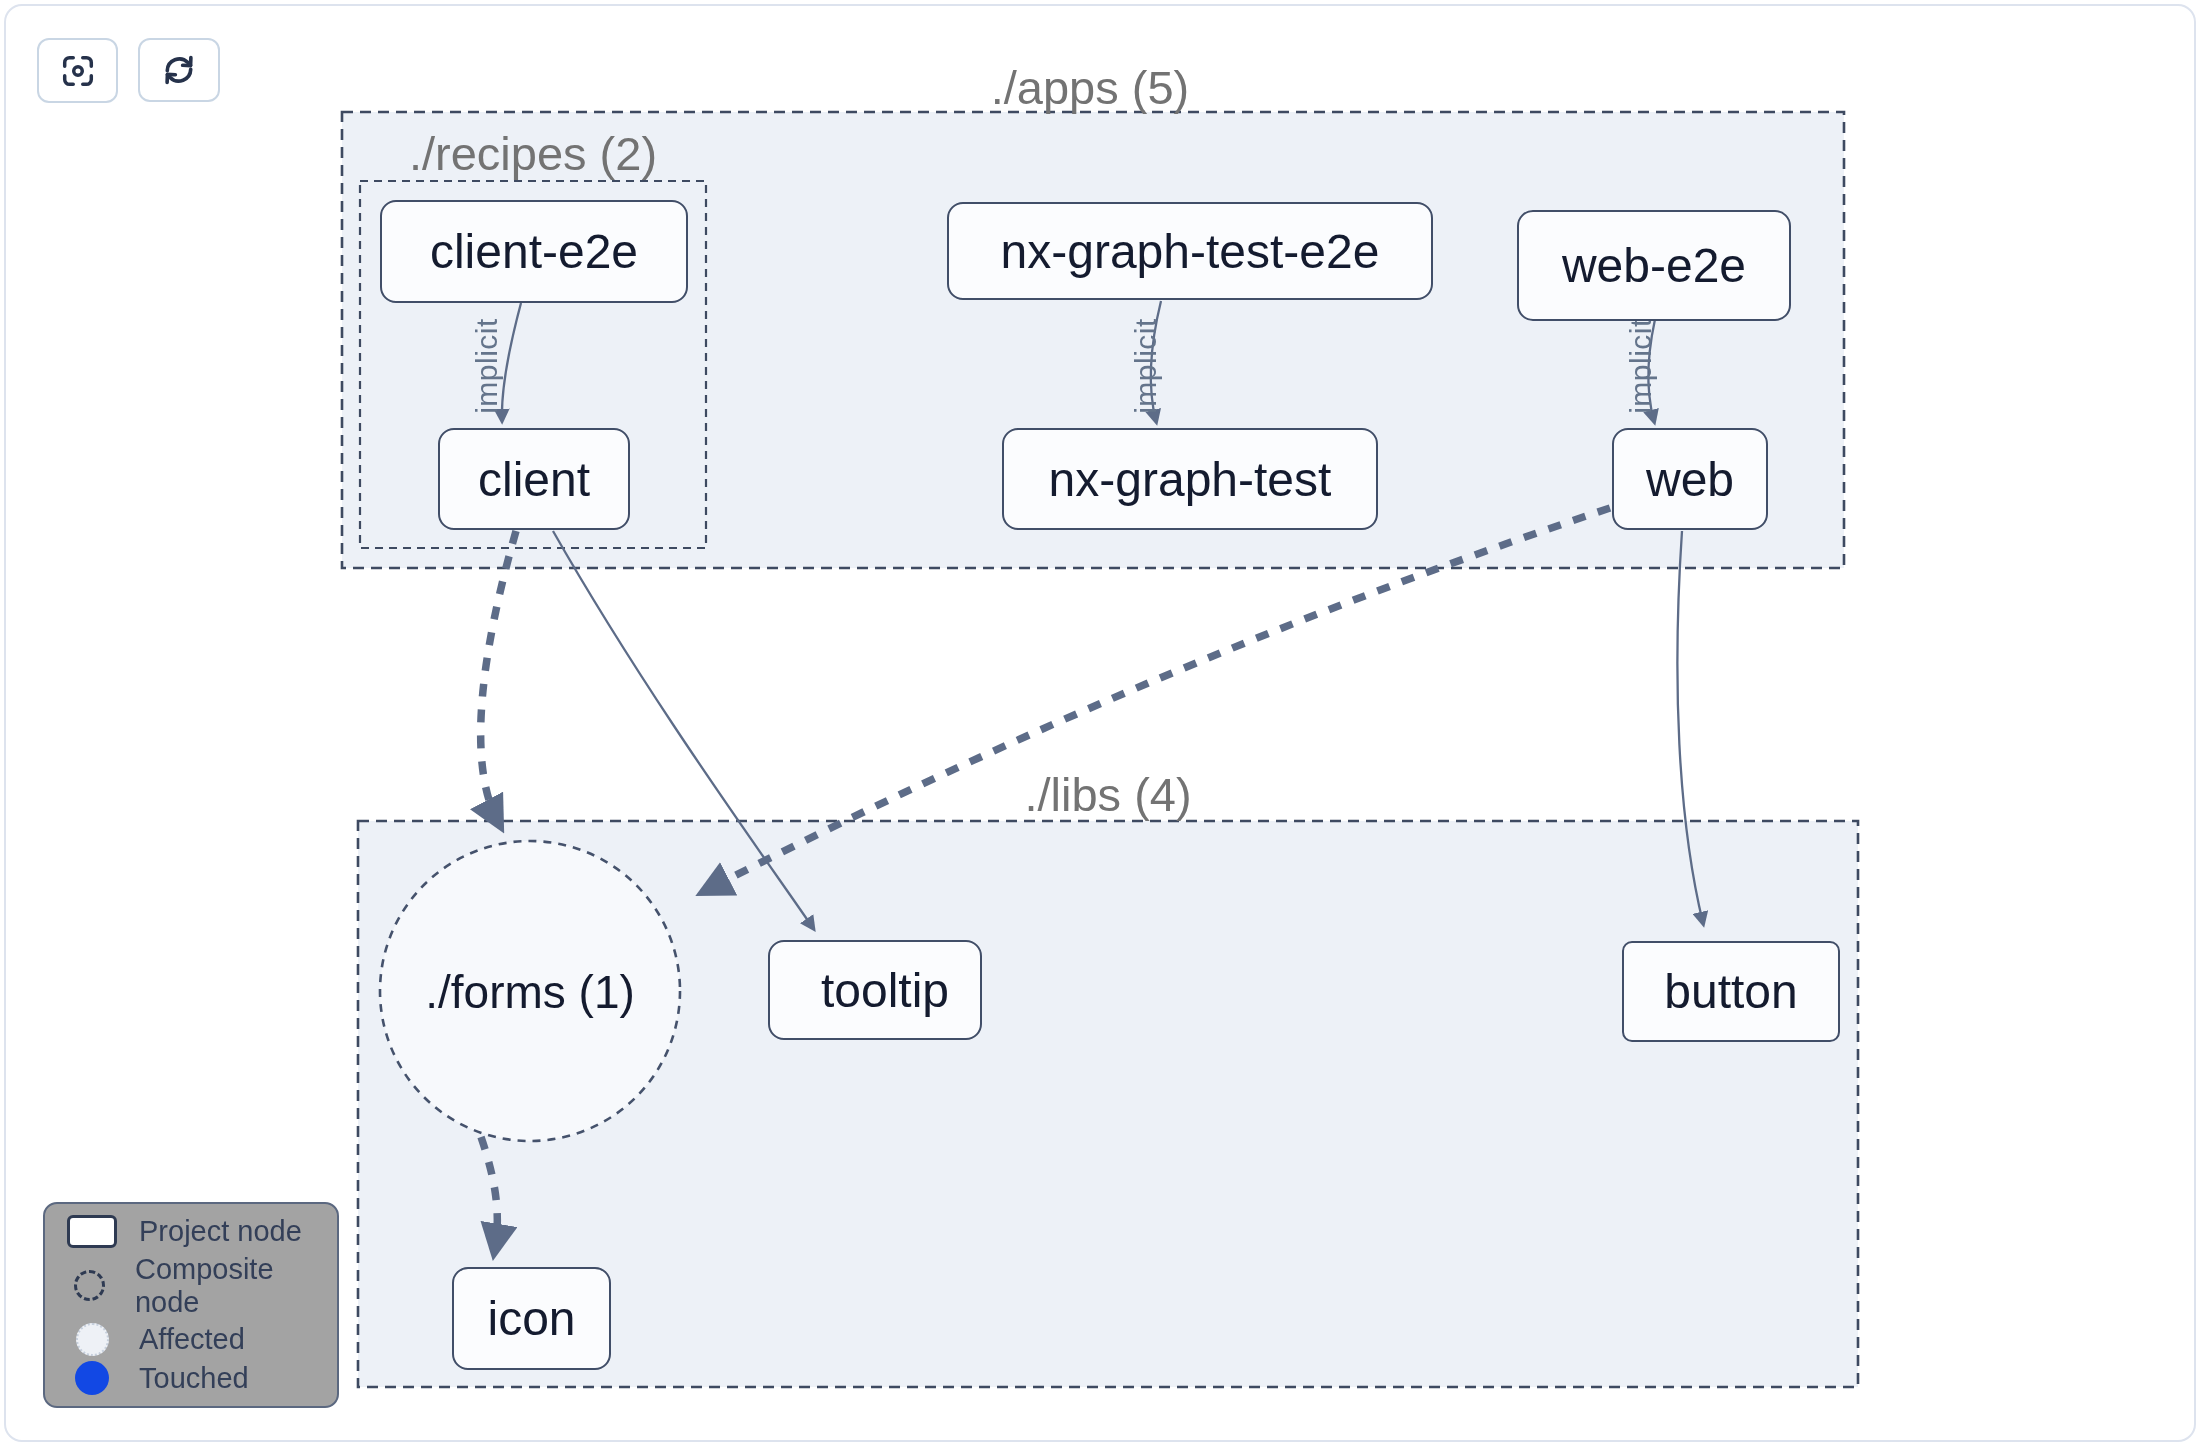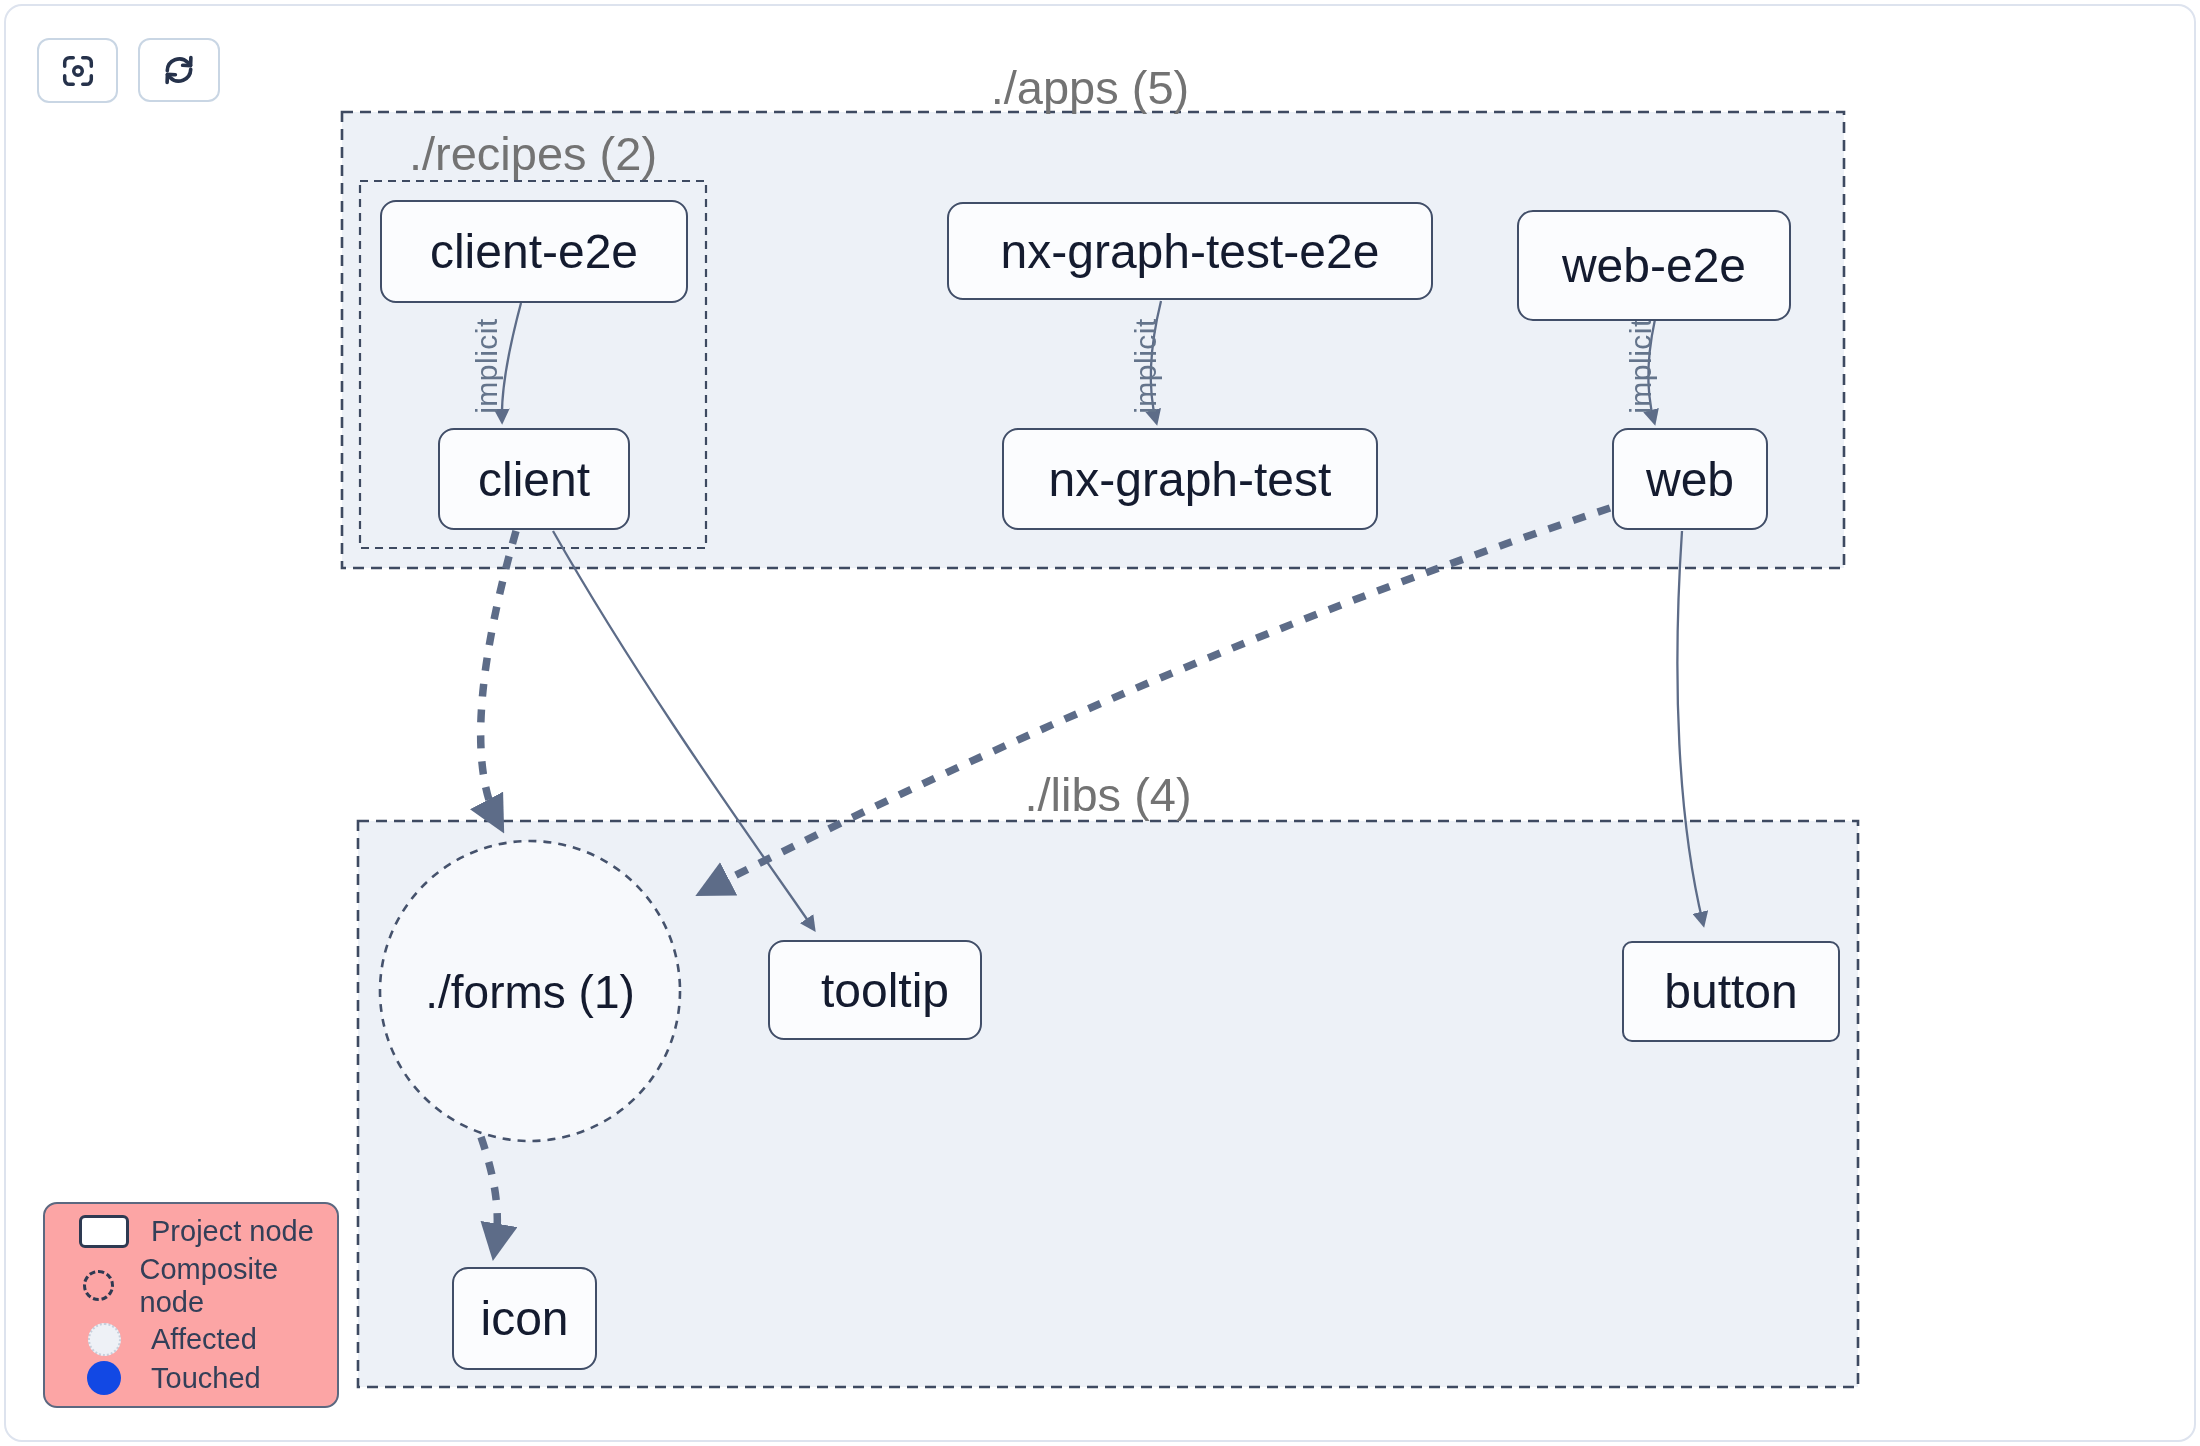--- a/index.html
+++ b/index.html
@@ -5,21 +5,21 @@
   html,body{margin:0;padding:0;background:#fff;}
   body{width:2200px;height:1446px;position:relative;font-family:"Liberation Sans",sans-serif;overflow:hidden;}
   .card{position:absolute;left:4px;top:4px;right:4px;bottom:4px;border:2px solid #dde3ee;border-radius:18px;background:#fff;}
   .layer{position:absolute;left:0;top:0;width:2200px;height:1446px;}
   svg.graph{z-index:1;}
   .ctitle{position:absolute;transform:translate(-50%,-50%);font-size:47px;color:#737373;z-index:2;white-space:nowrap;}
   .forms-label{position:absolute;transform:translate(-50%,-50%);font-size:46px;color:#141b2f;z-index:2;white-space:nowrap;}
   .implicit{position:absolute;transform:translate(-50%,-50%) rotate(-90deg);font-size:30px;color:#64748b;z-index:2;letter-spacing:.5px;}
   .node{position:absolute;display:flex;align-items:center;justify-content:center;background:#fbfcfe;border:2px solid #414e68;border-radius:16px;font-size:48px;color:#141b2f;z-index:3;box-sizing:border-box;white-space:nowrap;}
   .toolbar-btn{position:absolute;background:#fff;border:2px solid #c9d6e4;border-radius:12px;display:flex;align-items:center;justify-content:center;z-index:5;cursor:pointer;box-sizing:border-box;}
-  .legend{position:absolute;left:43px;top:1202px;width:296px;height:206px;background:#fca5a5;border:2px solid #5b6880;border-radius:14px;z-index:5;box-sizing:border-box;display:flex;flex-direction:column;justify-content:space-evenly;padding:6px 12px;}
+  .legend{position:absolute;left:43px;top:1202px;width:296px;height:206px;background:#a3a3a3;border:2px solid #5b6880;border-radius:14px;z-index:5;box-sizing:border-box;display:flex;flex-direction:column;justify-content:space-evenly;padding:6px 0;}
   .legend-row{display:flex;align-items:center;}
   .legend-icon-cell{width:94px;display:flex;justify-content:center;align-items:center;}
   .legend-label{font-size:29px;color:#333f58;}
   .lg-rect{width:44px;height:27px;border:3px solid #2e3a52;border-radius:6px;background:#fff;}
   .lg-circle-dashed{width:31px;height:31px;border:3px dashed #2e3a52;border-radius:50%;box-sizing:border-box;}
   .lg-circle-affected{width:33px;height:33px;border:2px dotted #c6cfdc;border-radius:50%;background:#eef1f6;box-sizing:border-box;}
   .lg-circle-touched{width:34px;height:34px;border-radius:50%;background:#1248e4;}
 </style>
 </head>
 <body>
@@ -63,21 +63,21 @@
 <div class="implicit" style="left:1641px;top:366px;">implicit</div>
 
 <div class="node" style="left:380px;top:200px;width:308px;height:103px;">client-e2e</div>
 <div class="node" style="left:438px;top:428px;width:192px;height:102px;">client</div>
 <div class="node" style="left:947px;top:202px;width:486px;height:98px;">nx-graph-test-e2e</div>
 <div class="node" style="left:1002px;top:428px;width:376px;height:102px;">nx-graph-test</div>
 <div class="node" style="left:1517px;top:202px;width:274px;height:111px;margin-top:8px;">web-e2e</div>
 <div class="node" style="left:1612px;top:428px;width:156px;height:102px;">web</div>
 <div class="node" style="left:768px;top:940px;width:214px;height:100px;padding-left:20px;">tooltip</div>
 <div class="node" style="left:1622px;top:941px;width:218px;height:101px;border-radius:10px;">button</div>
-<div class="node" style="left:452px;top:1267px;width:145px;height:103px;">icon</div>
+<div class="node" style="left:452px;top:1267px;width:159px;height:103px;">icon</div>
 
 <button class="toolbar-btn" style="left:37px;top:38px;width:81px;height:65px;">
   <span style="display:flex;">
     <svg width="40" height="38" viewBox="0 0 24 24" fill="none" stroke="#26324b" stroke-width="2.2" stroke-linecap="round">
       <path d="M9 3.6 H6.6 A3 3 0 0 0 3.6 6.6 V9"></path>
       <path d="M15 3.6 H17.4 A3 3 0 0 1 20.4 6.6 V9"></path>
       <path d="M9 20.4 H6.6 A3 3 0 0 1 3.6 17.4 V15"></path>
       <path d="M15 20.4 H17.4 A3 3 0 0 0 20.4 17.4 V15"></path>
       <circle cx="12" cy="12" r="2.7"></circle>
     </svg>

